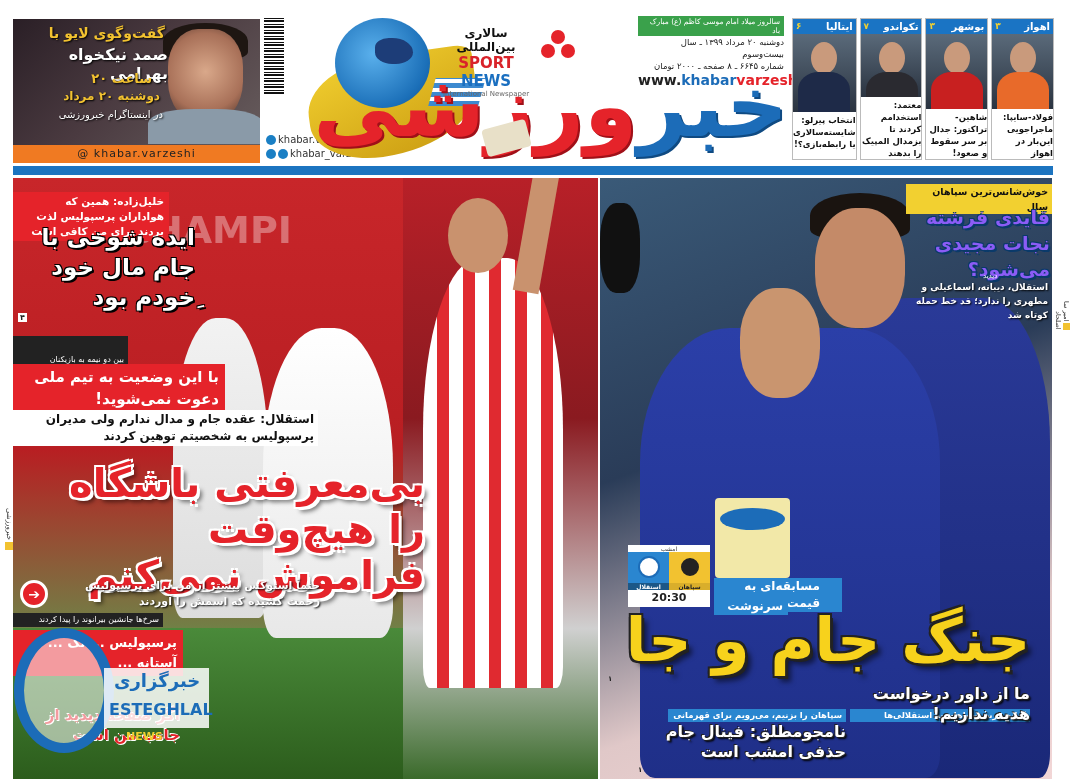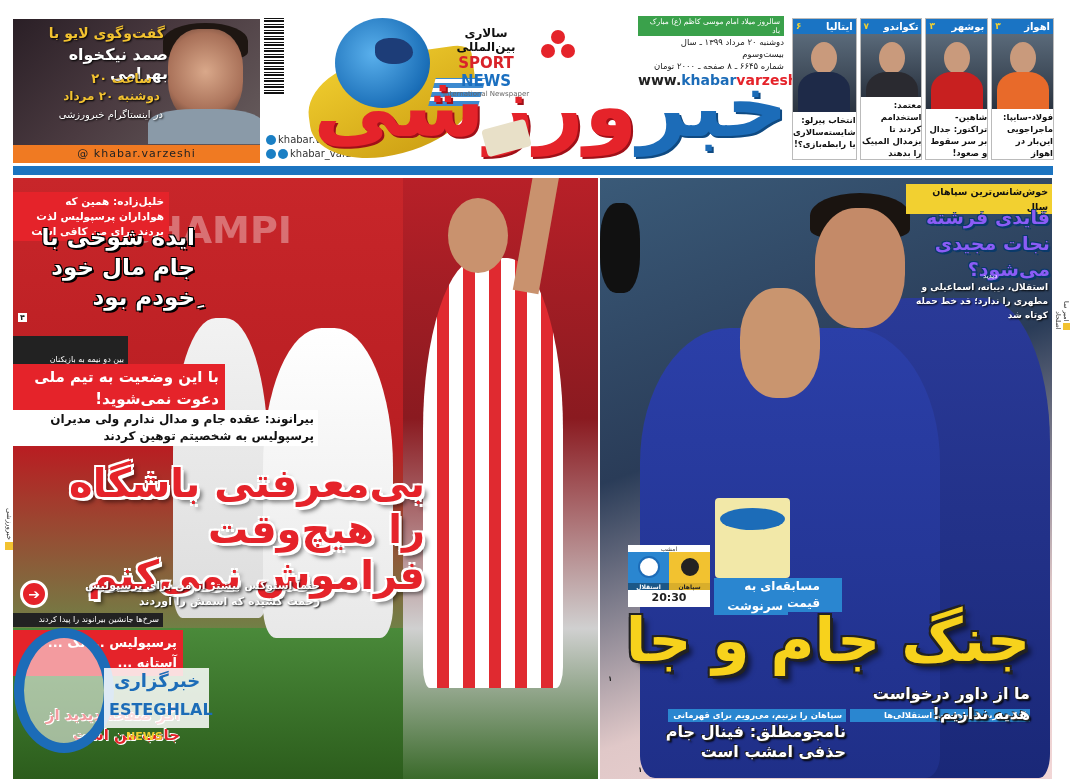--- a/index.html
+++ b/index.html
@@ -258,21 +258,21 @@
     <div class="body"></div>
     <div class="face"></div>
     <div class="arm"></div>
   </div>
 
   <div class="tagred l-kicker">خلیل‌زاده: همین که هواداران پرسپولیس لذت بردند برای من کافی است</div>
   <div class="white l-head1">ایده شوخی با جام مال خود ِخودم بود</div>
   <div class="l-pg1">۴</div>
   <div class="tagdark l-kicker2">بین دو نیمه به بازیکنان پرسپولیس چه گفتند؟</div>
   <div class="tagred l-sub2">با این وضعیت به تیم ملی دعوت نمی‌شوید!</div>
-  <div class="l-quote">بیرانوند: عقده جام و مدال ندارم ولی مدیران پرسپولیس به شخصیتم توهین کردند</div>
+  <div class="l-quote">استقلال: عقده جام و مدال ندارم ولی مدیران پرسپولیس به شخصیتم توهین کردند</div>
   <div class="l-main">بی‌معرفتی باشگاه را هیچ‌وقت فراموش نمی‌کنم</div>
   <div class="arrowbtn">➔</div>
   <div class="l-sub3">حتماً استوکس بیشتر از من برای پرسپولیس زحمت کشیده که اسمش را آوردند</div>
   <div class="tagdark l-kicker3">سرخ‌ها جانشین بیرانوند را پیدا کردند</div>
   <div class="tagred l-sub4">پرسپولیس ... لک ... در آستانه ...</div>
   <div class="l-sub5">اگر صفحه دیدید از جانب من است</div>
 
   <div class="sidelbl"><i></i> <span>خبرورزشی</span></div>
 
   <div class="wm">

